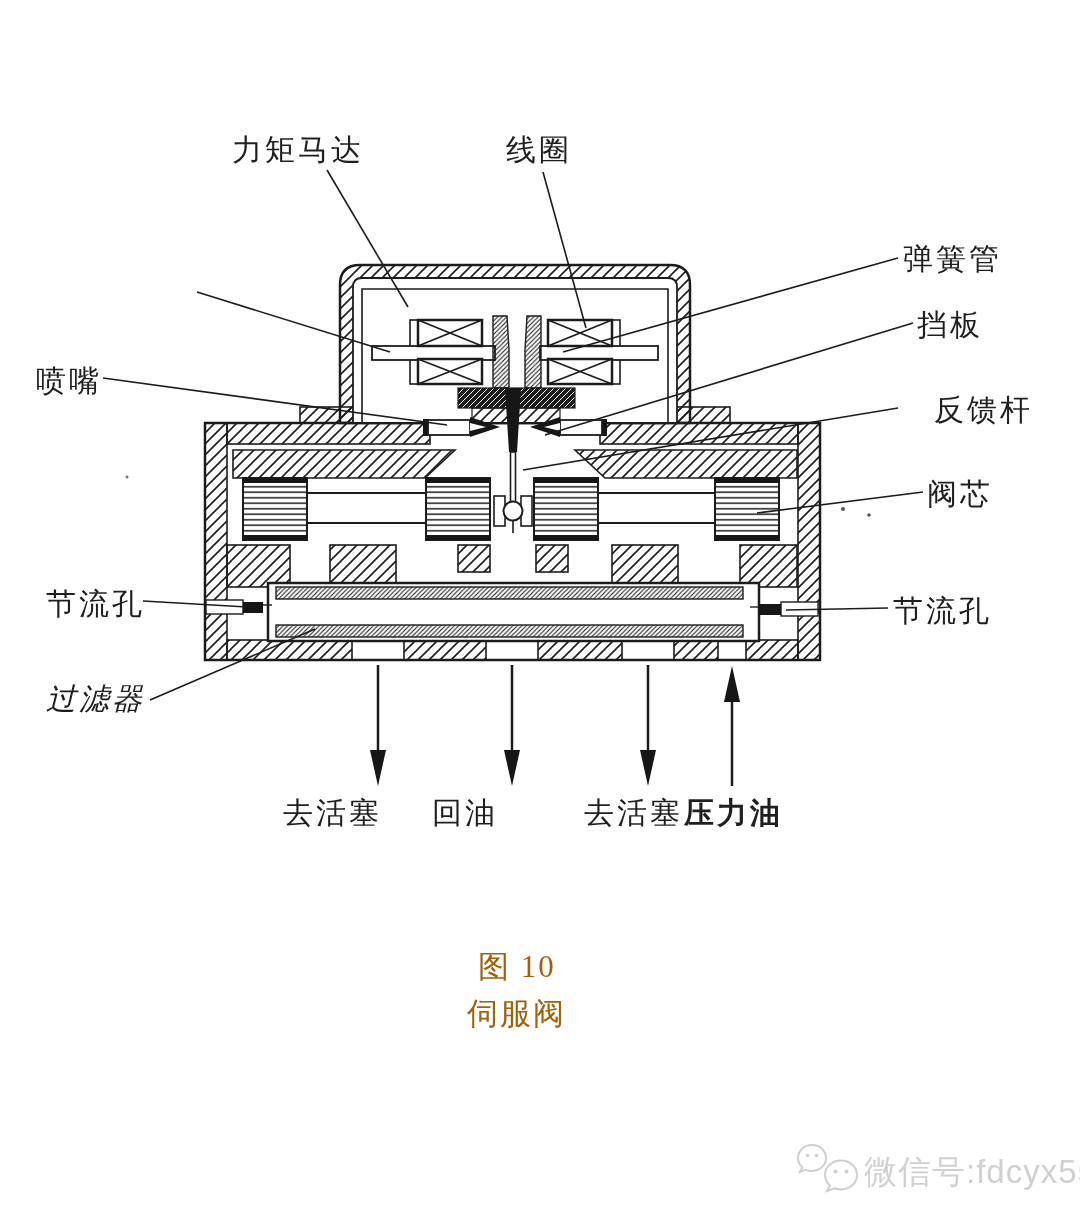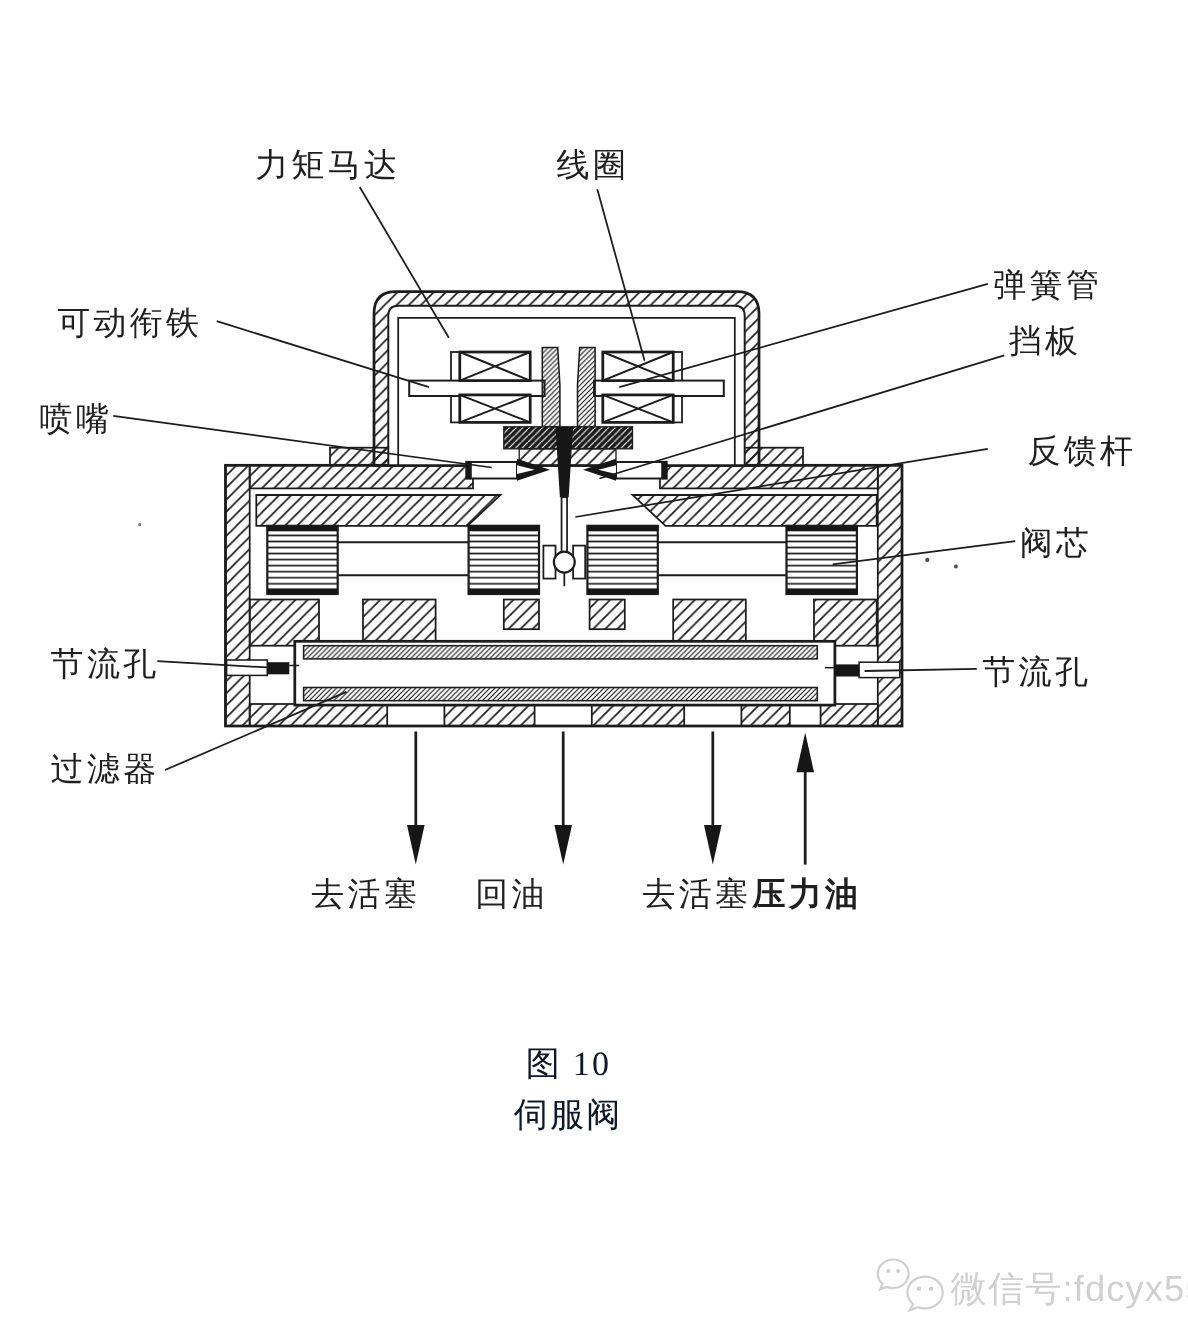--- a/index.html
+++ b/index.html
@@ -6,21 +6,21 @@
   #canvas{
     position:relative;width:1080px;height:1215px;background:#ffffff;
     font-family:"Liberation Serif", serif;overflow:hidden;
   }
   #diagram-svg{position:absolute;left:0;top:0;}
   .lbl{
     position:absolute;font-size:30px;color:#1f1f1f;letter-spacing:3px;
     white-space:nowrap;font-family:"Liberation Serif", serif;
   }
   .caption{
-    position:absolute;font-size:31px;color:#0f172a;letter-spacing:2px;white-space:nowrap;
+    position:absolute;font-size:31px;color:#a16207;letter-spacing:2px;white-space:nowrap;
   }
   .watermark-text{
     position:absolute;font-size:33px;color:#d0d0d0;letter-spacing:1px;white-space:nowrap;
     font-family:"Liberation Sans", sans-serif;text-shadow:1px 1px 0 #ffffff;
   }
   .wm-icon{position:absolute;}
 </style>
 </head>
 <body>
 
@@ -216,29 +216,28 @@
     <line x1="898" y1="408" x2="523" y2="470"></line>
     <line x1="923" y1="492" x2="757" y2="513"></line>
     <line x1="143" y1="601" x2="247" y2="607"></line>
     <line x1="888" y1="608" x2="786" y2="610"></line>
     <line x1="150" y1="700" x2="315" y2="629"></line>
   </g>
 </svg>
 
 <div class="lbl" style="left:232px;top:130px;font-family:Liberation Mono, monospace;">力矩马达</div>
 <div class="lbl" style="left:506px;top:130px;">线圈</div>
-<div class="lbl" style="left:52px;top:274px;">可动衔铁</div>
 <div class="lbl" style="left:36px;top:361px;">喷嘴</div>
 <div class="lbl" style="left:903px;top:239px;">弹簧管</div>
-<div class="lbl" style="left:917px;top:290px;">挡板</div>
+<div class="lbl" style="left:917px;top:305px;">挡板</div>
 <div class="lbl" style="left:934px;top:390px;">反馈杆</div>
 <div class="lbl" style="left:927px;top:474px;">阀芯</div>
 <div class="lbl" style="left:46px;top:584px;">节流孔</div>
 <div class="lbl" style="left:893px;top:591px;">节流孔</div>
-<div class="lbl" style="left:46px;top:679px;">过滤器</div>
+<div class="lbl" style="left:46px;top:679px;font-style:italic;">过滤器</div>
 
 <div class="lbl" style="left:283px;top:793px;">去活塞</div>
 <div class="lbl" style="left:432px;top:793px;">回油</div>
 <div class="lbl" style="left:584px;top:793px;">去活塞</div>
 <div class="lbl" style="left:684px;top:793px;font-weight:bold;">压力油</div>
 
 <div class="caption" style="left:478px;top:946px;">图 10</div>
 <div class="caption" style="left:467px;top:993px;">伺服阀</div>
 
 <svg class="wm-icon" style="left:796px;top:1142px;" width="64" height="56" viewBox="0 0 64 56">

